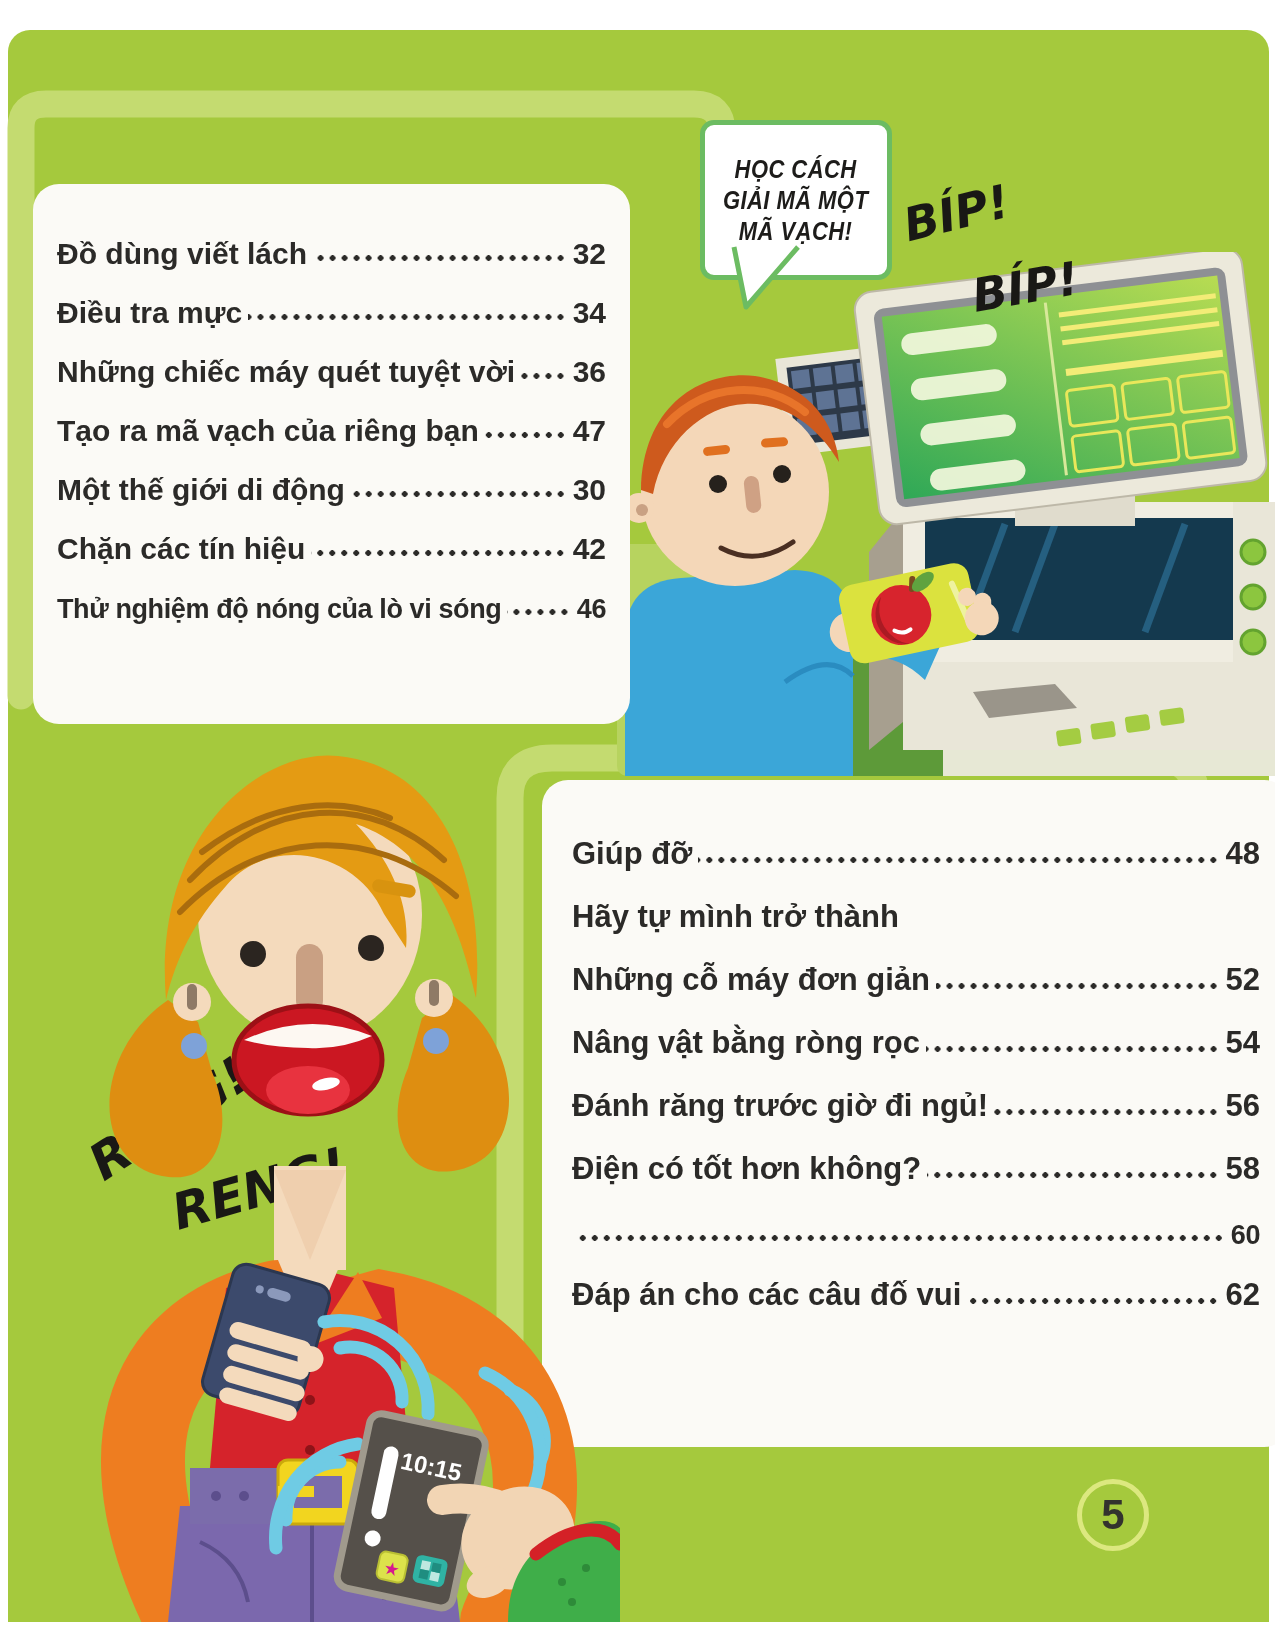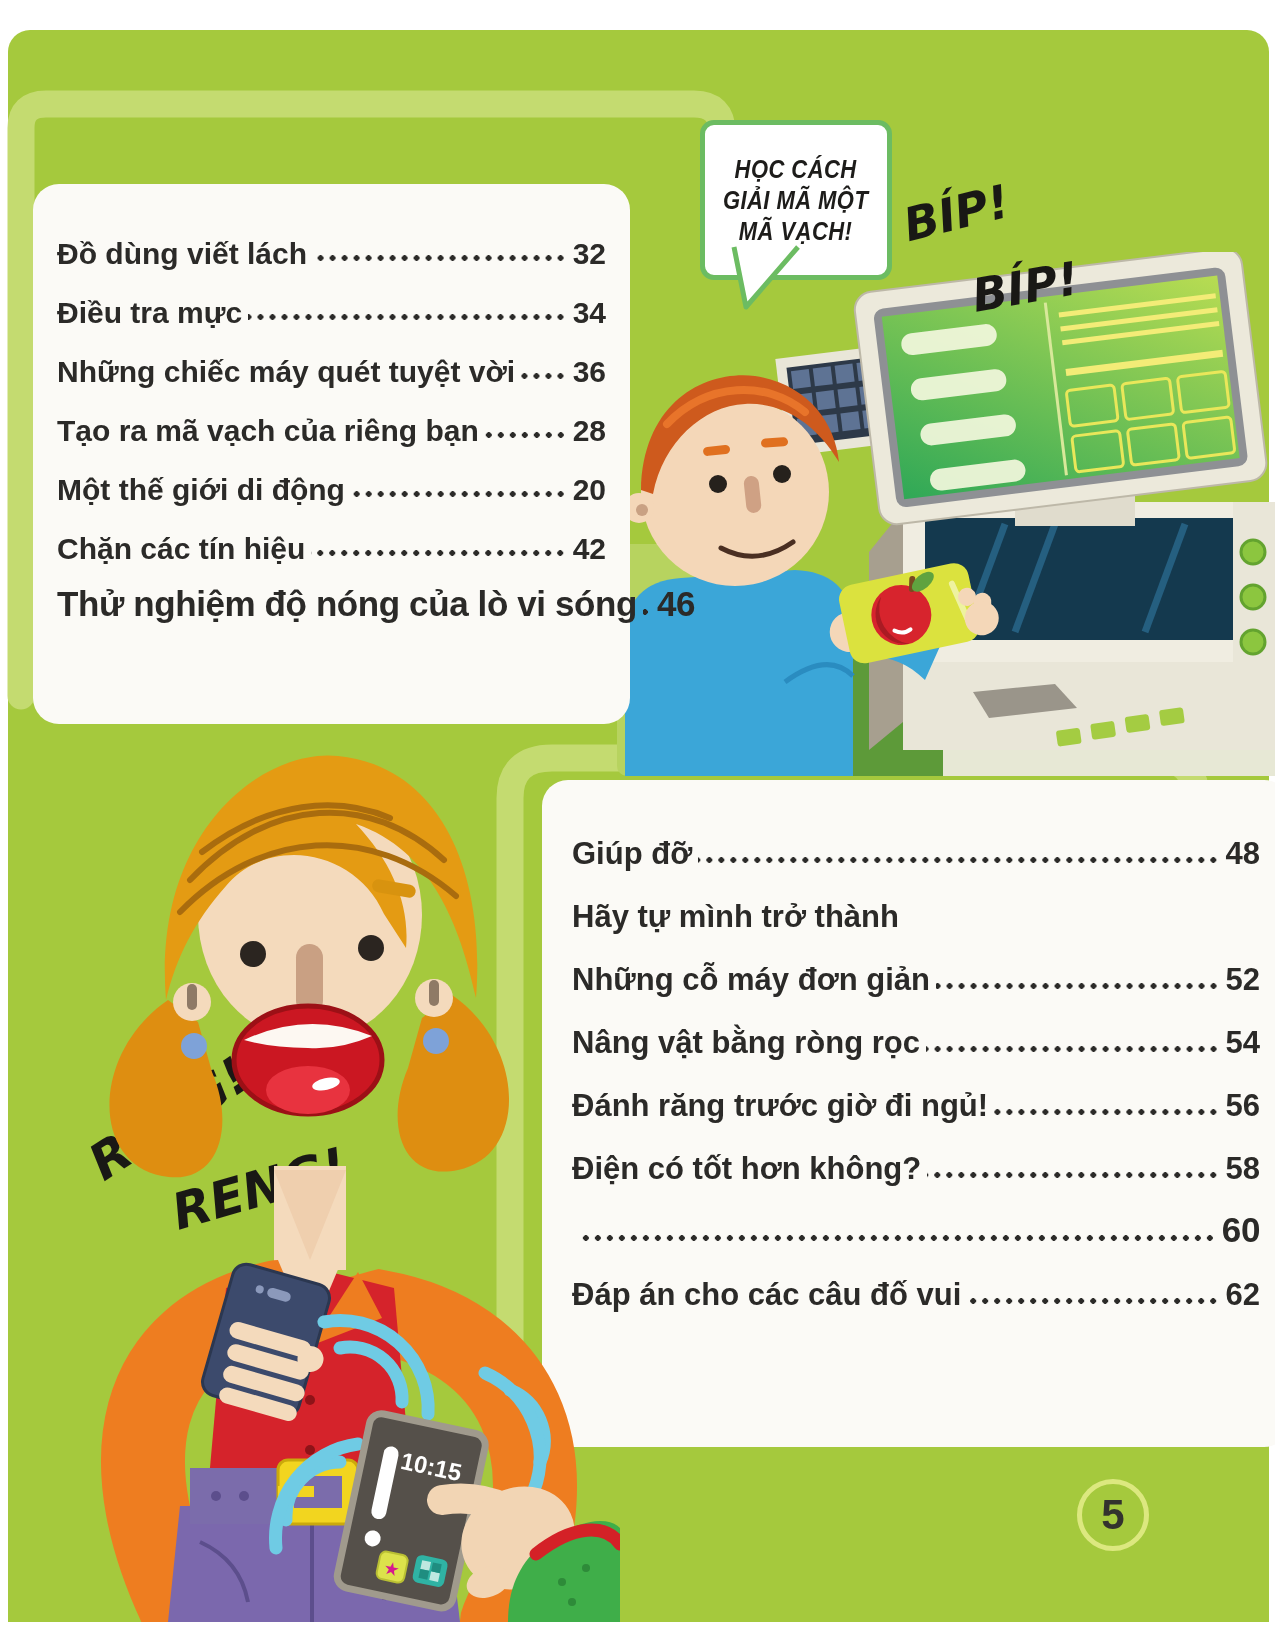--- a/index.html
+++ b/index.html
@@ -12,21 +12,21 @@
   .card-left{left:33px;top:140px;width:597px;height:540px;padding:26px 24px 0 24px;margin-top:44px;}
   .card-right{left:542px;top:780px;width:748px;height:667px;padding:28px 30px 0 30px;}
   .row{display:flex;align-items:flex-end;color:#2b2a28;font-weight:700;}
   .card-left .row{height:59px;font-size:30px;}
   .card-right .row{height:63px;font-size:31px;}
   .row .lbl{white-space:nowrap;line-height:1.05;}
   .row .num{white-space:nowrap;line-height:1.05;}
   .row .dots{flex:1;min-width:8px;height:12px;margin:0 6px 5px 6px;
     background-image:radial-gradient(circle,#2b2a28 2.7px,transparent 3px);
     background-size:12px 12px;background-repeat:repeat-x;background-position:right center;}
-  .row.condensed{font-size:35px;letter-spacing:-0.4px;justify-content:space-between;}
+  .row.condensed{font-size:27px;letter-spacing:-0.4px;justify-content:space-between;}
   .row.no-leader .dots{background:none;}
   
   .bubble{position:absolute;left:700px;top:92px;width:182px;height:150px;background:#ffffff;
     border:5px solid #6cbc62;border-radius:14px;display:flex;align-items:center;justify-content:center;margin-top:28px;}
   .bubble-text{transform:scaleX(.88);text-align:center;font-style:italic;font-weight:700;
     font-size:25px;line-height:31px;color:#1d1c1a;letter-spacing:.5px;}
   .tail{position:absolute;left:728px;top:245px;}
   
   .sfx{position:absolute;font-style:italic;font-weight:800;color:#191815;white-space:nowrap;
     font-family:"DejaVu Sans","Liberation Sans",sans-serif;}
@@ -184,26 +184,26 @@
         <span class="num">34</span>
       </div>
     <div class="row">
         <span class="lbl">Những chiếc máy quét tuyệt vời</span>
         <span class="dots"></span>
         <span class="num">36</span>
       </div>
     <div class="row">
         <span class="lbl">Tạo ra mã vạch của riêng bạn</span>
         <span class="dots"></span>
-        <span class="num">28</span>
+        <span class="num">47</span>
       </div>
     <div class="row">
         <span class="lbl">Một thế giới di động</span>
         <span class="dots"></span>
-        <span class="num">20</span>
+        <span class="num">30</span>
       </div>
     <div class="row">
         <span class="lbl">Chặn các tín hiệu</span>
         <span class="dots"></span>
         <span class="num">42</span>
       </div>
     <div class="row condensed">
         <span class="lbl">Thử nghiệm độ nóng của lò vi sóng</span>
         <span class="dots"></span>
         <span class="num">46</span>

